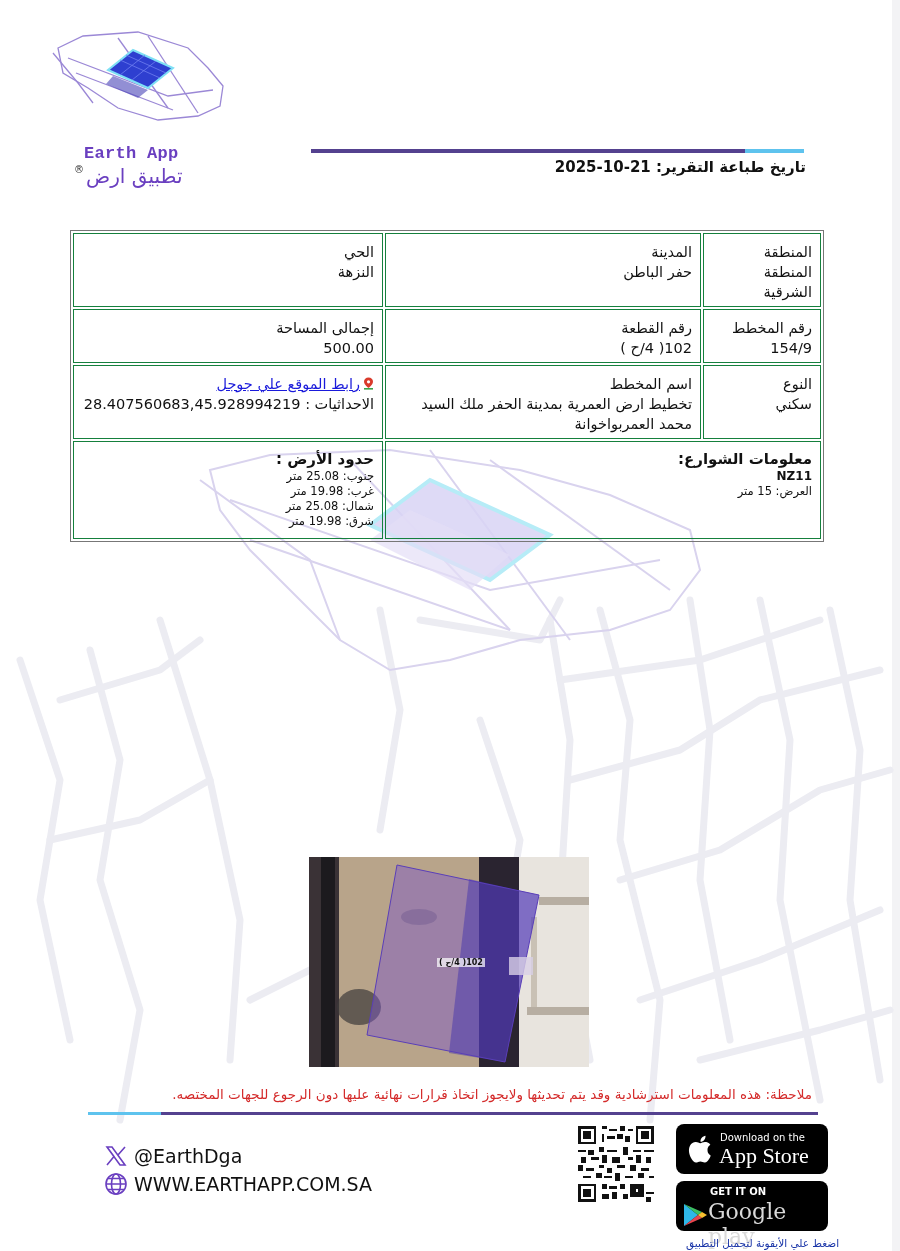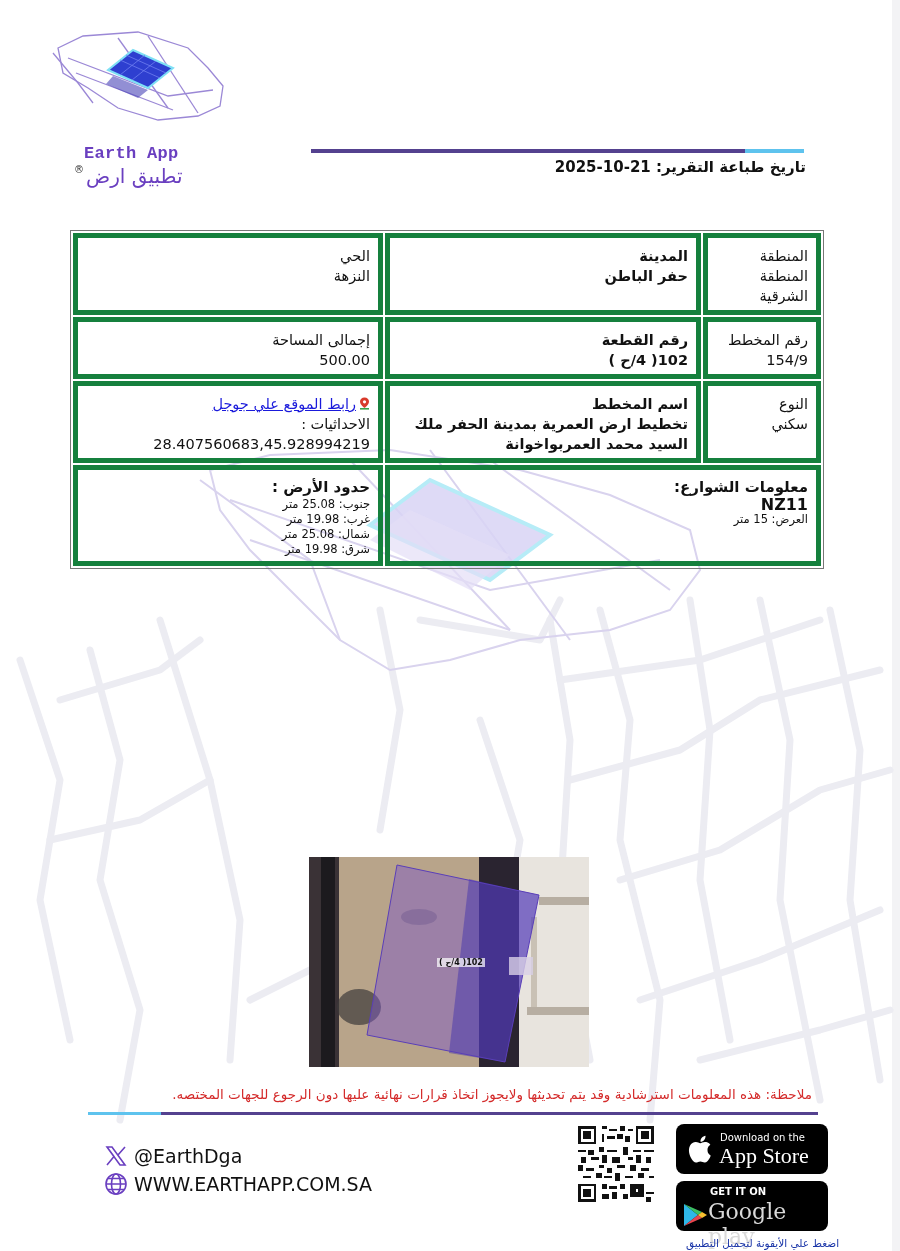--- a/index.html
+++ b/index.html
@@ -20,34 +20,34 @@
   .logo-text-en { position: absolute; left: 84px; top: 144px; font-family: Liberation Mono, monospace; font-weight: bold; font-size: 17px; color: #6a3fc0; letter-spacing: 0.3px; }
   .logo-text-ar { position: absolute; left: 86px; top: 164px; font-family: "DejaVu Sans", sans-serif; font-size: 20px; color: #6a3fc0; direction: rtl; }
   .logo-reg { position: absolute; left: 74px; top: 164px; font-size: 10px; color: #333; }
 
   .title { position: absolute; left: 440px; top: 88px; width: 230px; text-align: center; direction: rtl; font-family: "DejaVu Sans", sans-serif; font-size: 36px; color: #6a3fc0; font-weight: normal; }
   .title-line { position: absolute; left: 311px; top: 149px; width: 493px; height: 4px; background: linear-gradient(to right, #54418f 0%, #54418f 88%, #5ec3ee 88%, #5ec3ee 100%); }
   .print-date { position: absolute; right: 94px; top: 158px; direction: rtl; font-size: 15px; font-weight: bold; color: #111; }
 
   
   .info-table { position: absolute; left: 70px; top: 230px; width: 754px; border-collapse: separate; border-spacing: 2px; direction: rtl; border: 1px solid #777; }
-  .info-table td { border: 5px solid #15803d; vertical-align: top; padding: 8px 8px 4px 8px; font-size: 14.5px; line-height: 20px; text-align: right; }
+  .info-table td { border: 1px solid #15803d; vertical-align: top; padding: 8px 8px 4px 8px; font-size: 14.5px; line-height: 20px; text-align: right; }
   .cell-label, .cell-value { display: block; }
   .c1 { width: 118px; }
-  .c2 { width: 316px; font-weight: bold; }
+  .c2 { width: 316px; }
   .c3 { width: 310px; }
   .row1 td { height: 56px; }
   .row2 td { height: 39px; }
   .row3 td { height: 60px; }
   .row4 td { height: 98px; }
   .coords-link { color: #1a1adb; text-decoration: underline; }
   .pin { display: inline-block; width: 11px; height: 13px; vertical-align: -1px; margin-left: 3px; }
   .section-title { font-weight: bold; font-size: 15px; line-height: 19px; }
   .small-line { font-size: 11.5px; line-height: 15px; }
-  .street-code { font-weight: bold; font-size: 16px; line-height: 15px; }
+  .street-code { font-weight: bold; font-size: 12px; line-height: 15px; }
 
   
   .plot-img { position: absolute; left: 309px; top: 857px; width: 280px; height: 210px; overflow: hidden; background: #b9a98f; }
   .plot-label { position: absolute; left: 128px; top: 101px; font-size: 8px; color: #111; font-weight: bold; background: rgba(255,255,255,0.7); padding: 0 2px; direction: rtl; }
 
   
   .disclaimer { position: absolute; right: 88px; top: 1086px; direction: rtl; font-size: 13.5px; color: #d42a2a; }
   .footer-line { position: absolute; left: 88px; top: 1112px; width: 730px; height: 3px; background: linear-gradient(to right, #5ec3ee 0%, #5ec3ee 10%, #54418f 10%, #54418f 100%); }
 
   

